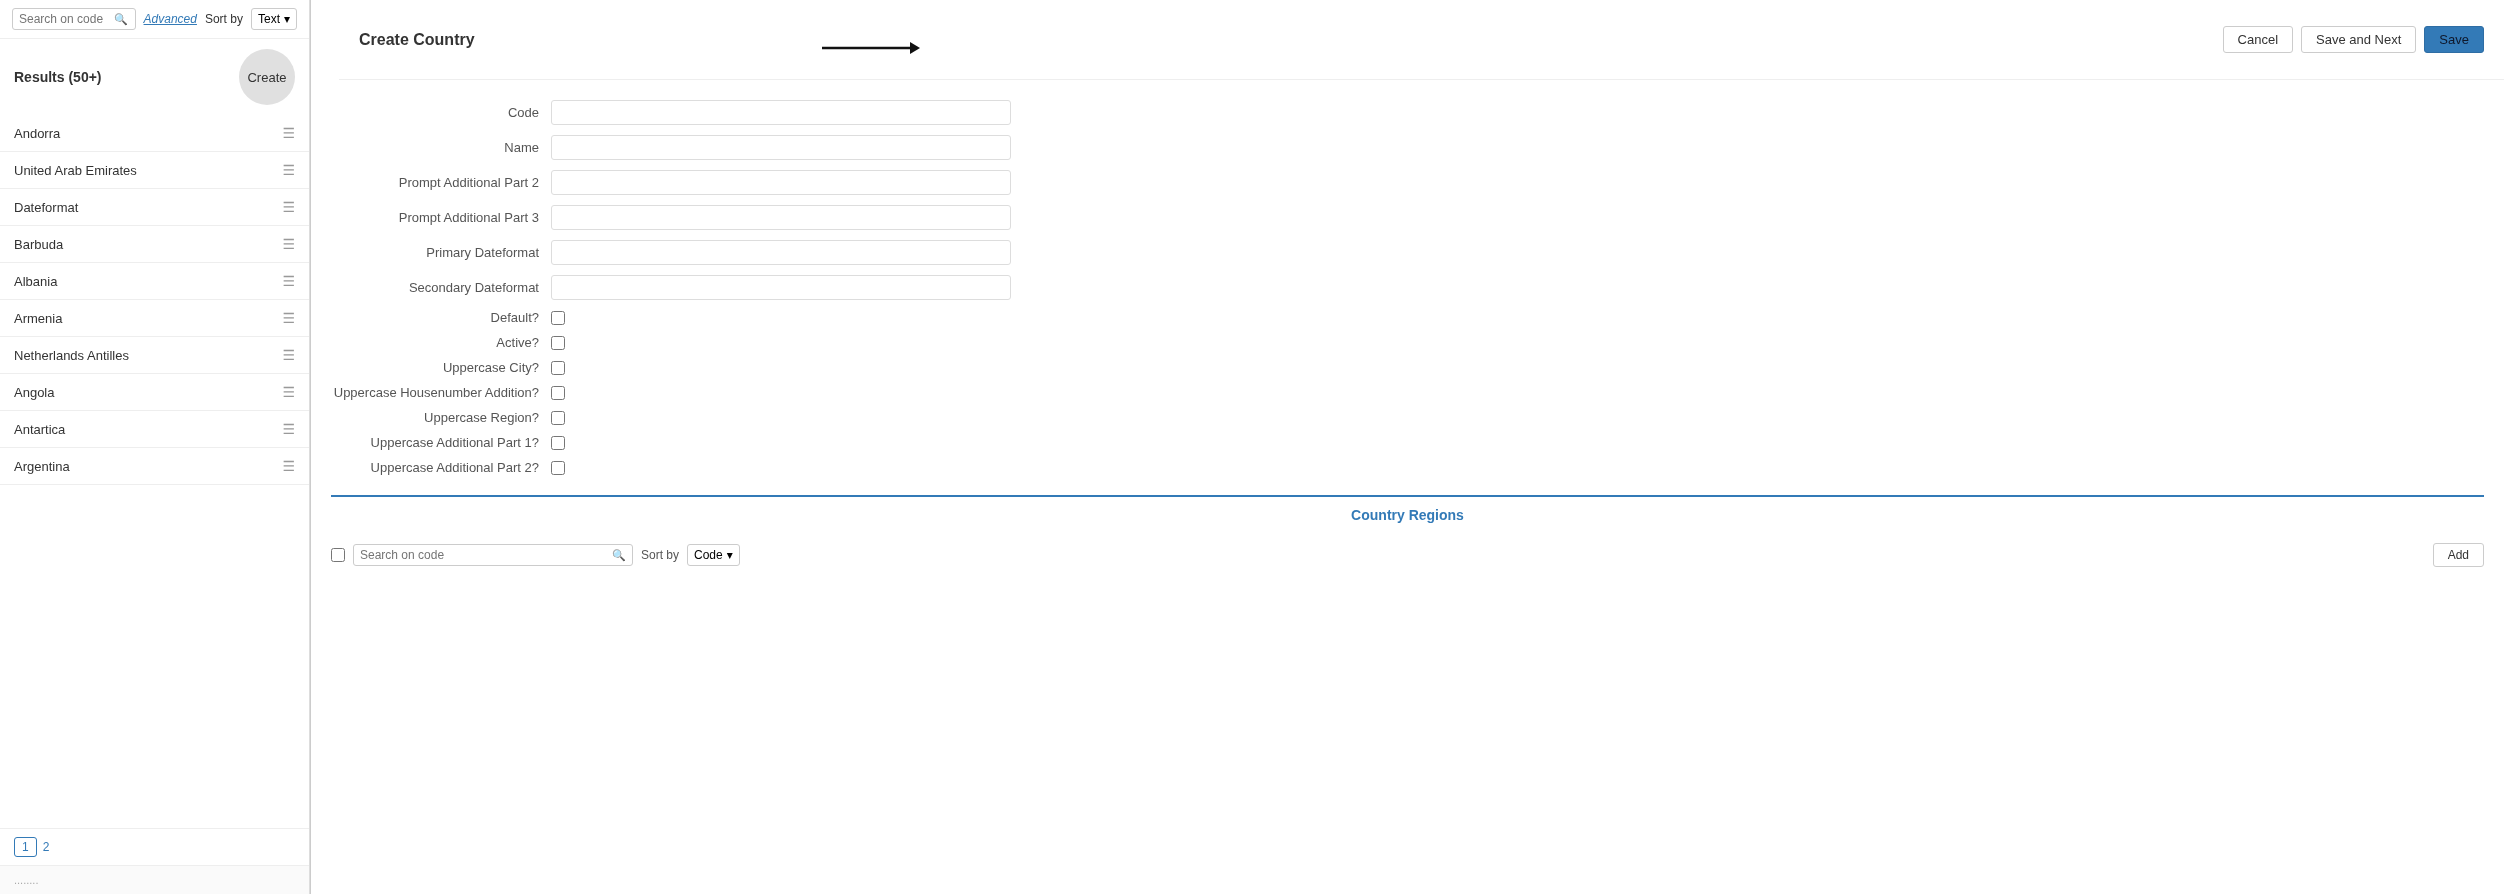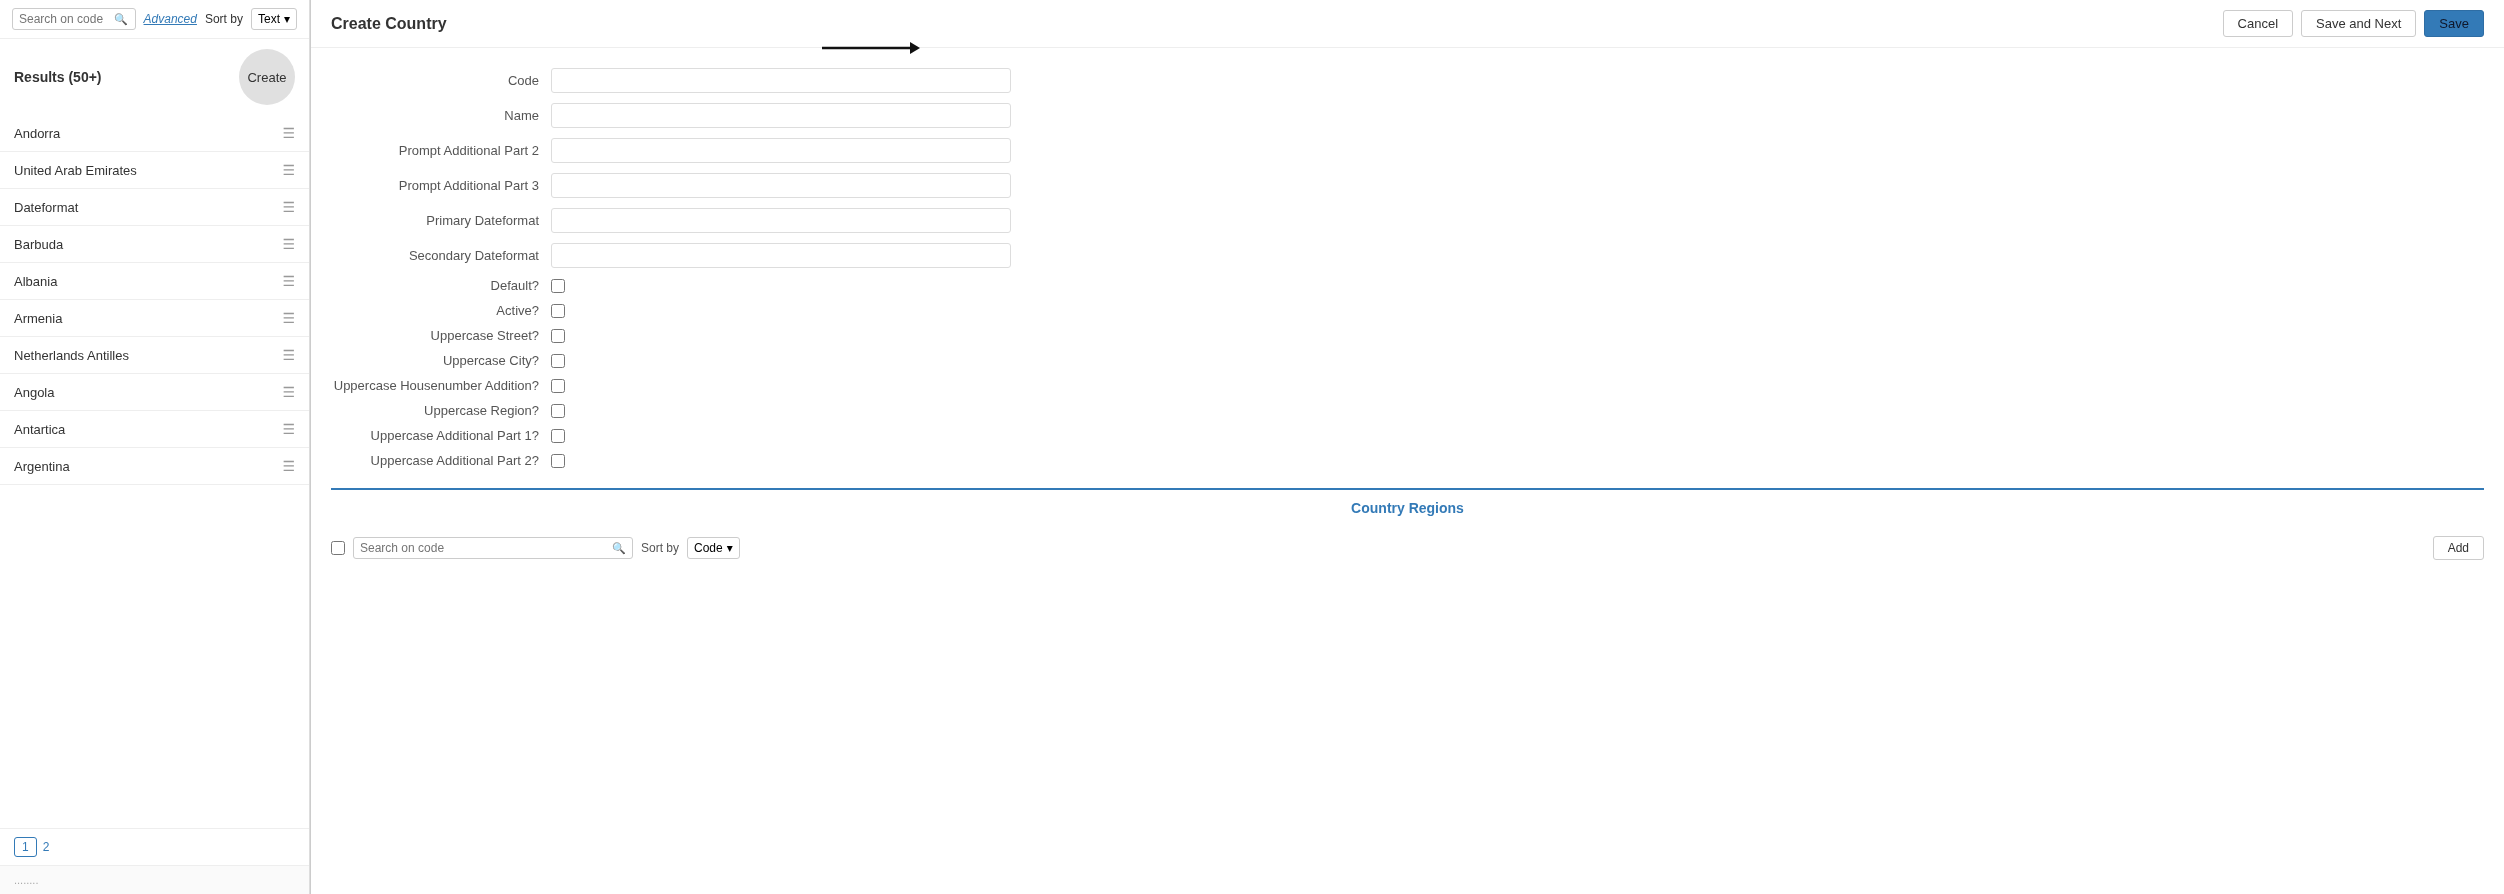--- a/index.html
+++ b/index.html
@@ -177,22 +177,23 @@
       background: #fff;
       display: flex;
       flex-direction: column;
       overflow: hidden;
     }
 
     .right-header {
       display: flex;
       align-items: center;
       justify-content: space-between;
-      padding: 10px 20px;
+      padding: 26px 20px;
       border-bottom: 1px solid #eee;
+      margin-left: 28px;
     }
 
     .right-title {
       font-size: 16px;
       font-weight: 600;
       color: #333;
     }
 
     .header-buttons {
       display: flex;
@@ -481,24 +482,20 @@
     <div class="form-row">
       <label class="form-label">Default?</label>
       <input class="form-checkbox" type="checkbox" style="">
     </div>
 
     <div class="form-row">
       <label class="form-label">Active?</label>
       <input class="form-checkbox" type="checkbox" style="">
     </div>
 
-    <div class="form-row">
-      <label class="form-label">Uppercase Street?</label>
-      <input class="form-checkbox" type="checkbox" style="">
-    </div>
 
     <div class="form-row">
       <label class="form-label">Uppercase City?</label>
       <input class="form-checkbox" type="checkbox" style="">
     </div>
 
     <div class="form-row">
       <label class="form-label">Uppercase Housenumber Addition?</label>
       <input class="form-checkbox" type="checkbox" style="">
     </div>

